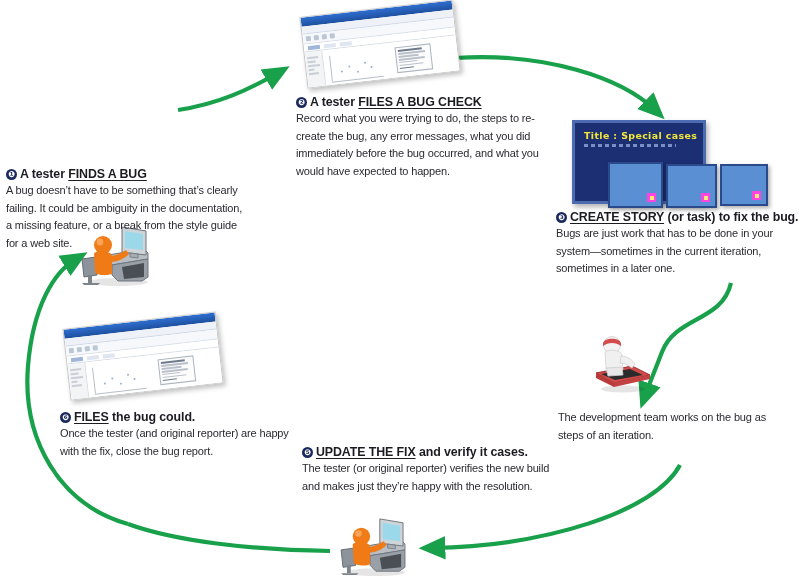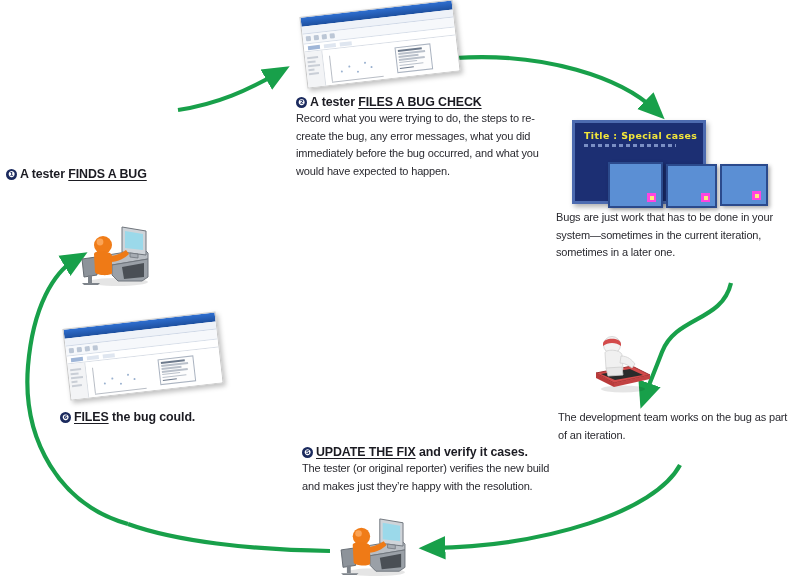--- a/index.html
+++ b/index.html
@@ -378,43 +378,48 @@
     <path d="M11,11 C11,4 29,4 29,11 L29,13 C24,9 16,9 11,13 Z" fill="#d34b4b"></path>
     <path d="M13,20 C13,16 29,16 30,22 L31,36 C31,39 15,39 14,35 Z" fill="#f0f0f0" stroke="#d0d0d0" stroke-width="0.8"></path>
     <path d="M29,23 C36,23 40,27 43,31 L40,35 C36,32 32,30 28,30 Z" fill="#f0f0f0" stroke="#d0d0d0" stroke-width="0.8"></path>
     <path d="M14,35 L30,34 L31,42 L16,43 Z" fill="#e7e7e7" stroke="#cfcfcf" stroke-width="0.8"></path>
   </svg>
 
   <div class="block" style="left:6px; top:134px; width:240px;margin-top:32px;">
     <div class="heading">
       <span class="numbullet">❶</span><span>A tester </span><span class="u">FINDS A BUG</span>
     </div>
+    <div class="body">A bug doesn’t have to be something that’s clearly failing. It could be ambiguity in the documentation, a missing feature, or a break from the style guide for a web site.</div>
   </div>
 
   <div class="block" style="left:296px; top:94px; width:248px;">
     <div class="heading">
       <span class="numbullet">❷</span><span>A tester </span><span class="u">FILES A BUG CHECK</span>
     </div>
     <div class="body">Record what you were trying to do, the steps to re-create the bug, any error messages, what you did immediately before the bug occurred, and what you would have expected to happen.</div>
   </div>
 
   <div class="block" style="left:556px; top:209px; width:244px;">
+    <div class="heading">
+      <span class="numbullet">❸</span><span class="u">CREATE STORY</span><span> (or task) to fix the bug.</span>
+    </div>
     <div class="body">Bugs are just work that has to be done in your system—sometimes in the current iteration, sometimes in a later one.</div>
   </div>
 
   <div class="block" style="left:558px; top:409px; width:230px;">
-    <div class="body">The development team works on the bug as part of an iteration.</div>
+    <div class="body">The development team works on the bug as steps of an iteration.</div>
   </div>
 
   <div class="block" style="left:302px; top:444px; width:252px;">
     <div class="heading">
       <span class="numbullet">❺</span><span class="u">UPDATE THE FIX</span><span> and verify it cases.</span>
     </div>
     <div class="body">The tester (or original reporter) verifies the new build and makes just they’re happy with the resolution.</div>
   </div>
 
   <div class="block" style="left:60px; top:409px; width:230px;">
     <div class="heading">
       <span class="numbullet">❻</span><span class="u">FILES</span><span> the bug could.</span>
     </div>
+    <div class="body">Once the tester (and original reporter) are happy with the fix, close the bug report.</div>
   </div>
 
 </div>
 
 </body></html>

